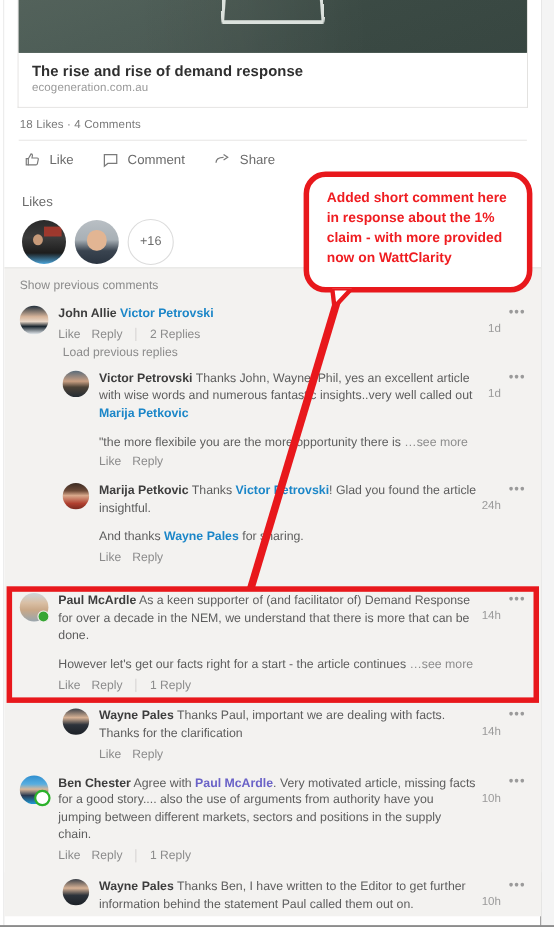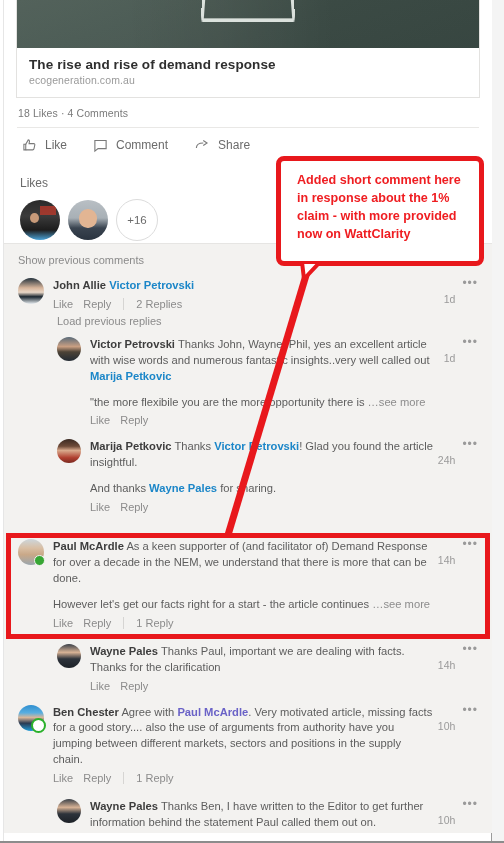--- a/index.html
+++ b/index.html
@@ -93,21 +93,21 @@
   .p-john{background:linear-gradient(180deg,#23313c 0%,#d6b49a 38%,#e8d6c6 55%,#1b2730 72%,#e9eef2 100%);}
   .p-victor{background:linear-gradient(180deg,#5a6b79 0%,#c99f82 40%,#4d4337 62%,#232b33 100%);}
   .p-marija{background:linear-gradient(180deg,#3a2a22 0%,#6d4a38 30%,#d9a98c 48%,#b04030 78%,#7a2a20 100%);}
   .p-paul{background:linear-gradient(180deg,#cdd6dc 0%,#d9bfa4 35%,#c9a888 60%,#9aa6ae 100%);}
   .p-wayne{background:linear-gradient(180deg,#3a4048 0%,#d7b295 35%,#2d333b 62%,#1c2127 100%);}
   .p-ben{background:linear-gradient(180deg,#2f8fd0 0%,#58aee0 30%,#d8b79a 48%,#2a3a52 70%,#1f9ad6 100%);}
 
   
   .anno-box{
     position:absolute;left:276px;top:156px;width:208px;height:110px;
-    background:#ffffff;border:5px solid #e8181c;border-radius:8px;
+    background:#ffffff;border:5px solid #e8181c;border-radius:20px;
     box-sizing:border-box;padding:11px 10px 0 16px;
     font-size:12.6px;font-weight:bold;line-height:1.42;color:#ef1d21;
     z-index:40;
   }
   .anno-tail{
     position:absolute;left:300px;top:262px;width:22px;height:18px;z-index:41;
   }
   .anno-line{position:absolute;left:0;top:0;width:504px;height:843px;z-index:30;pointer-events:none;}
   .hl-box{
     position:absolute;border:5px solid #e8181c;box-sizing:border-box;z-index:35;pointer-events:none;

